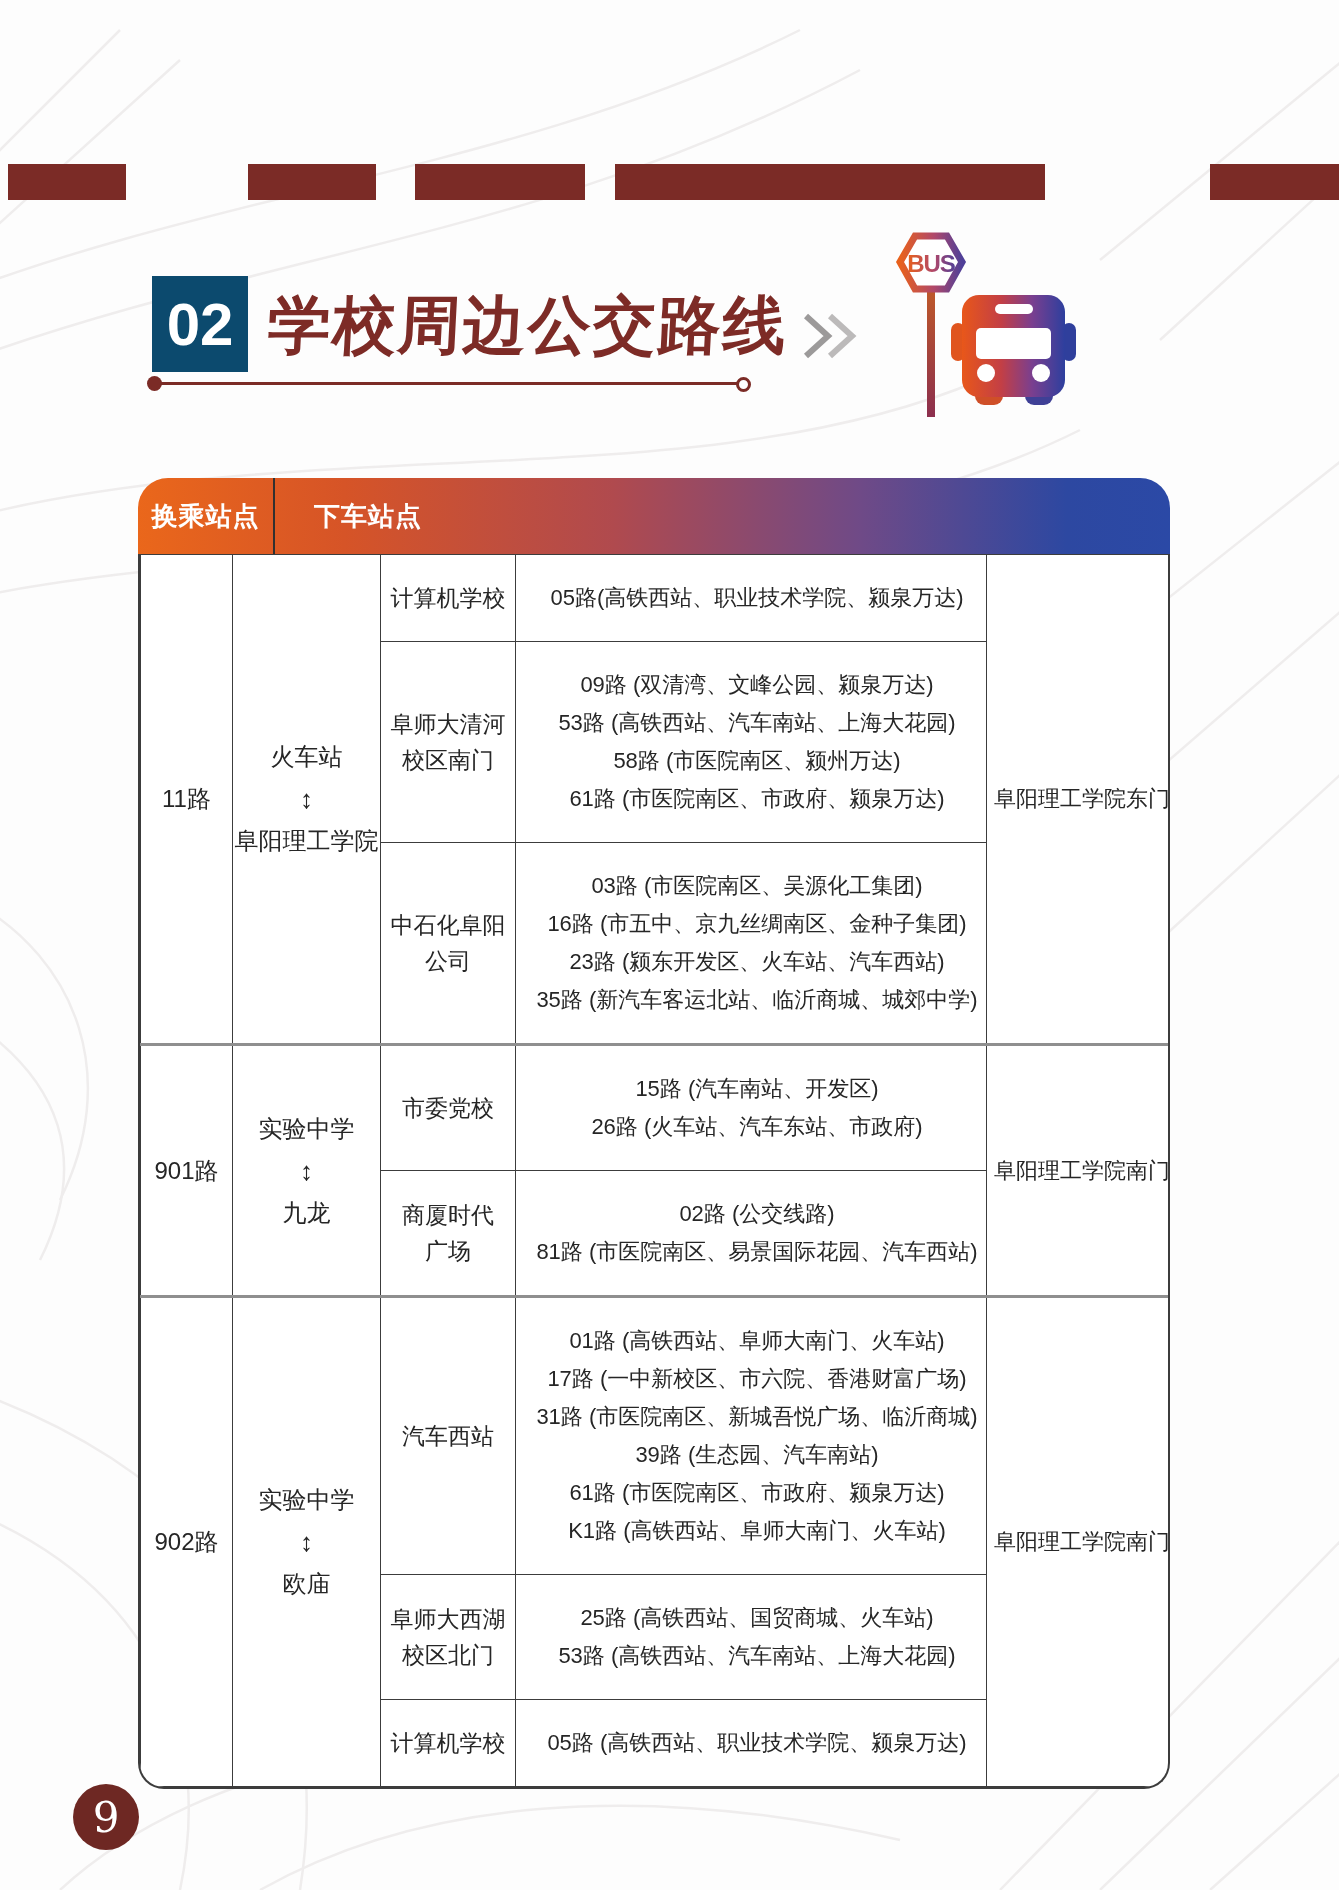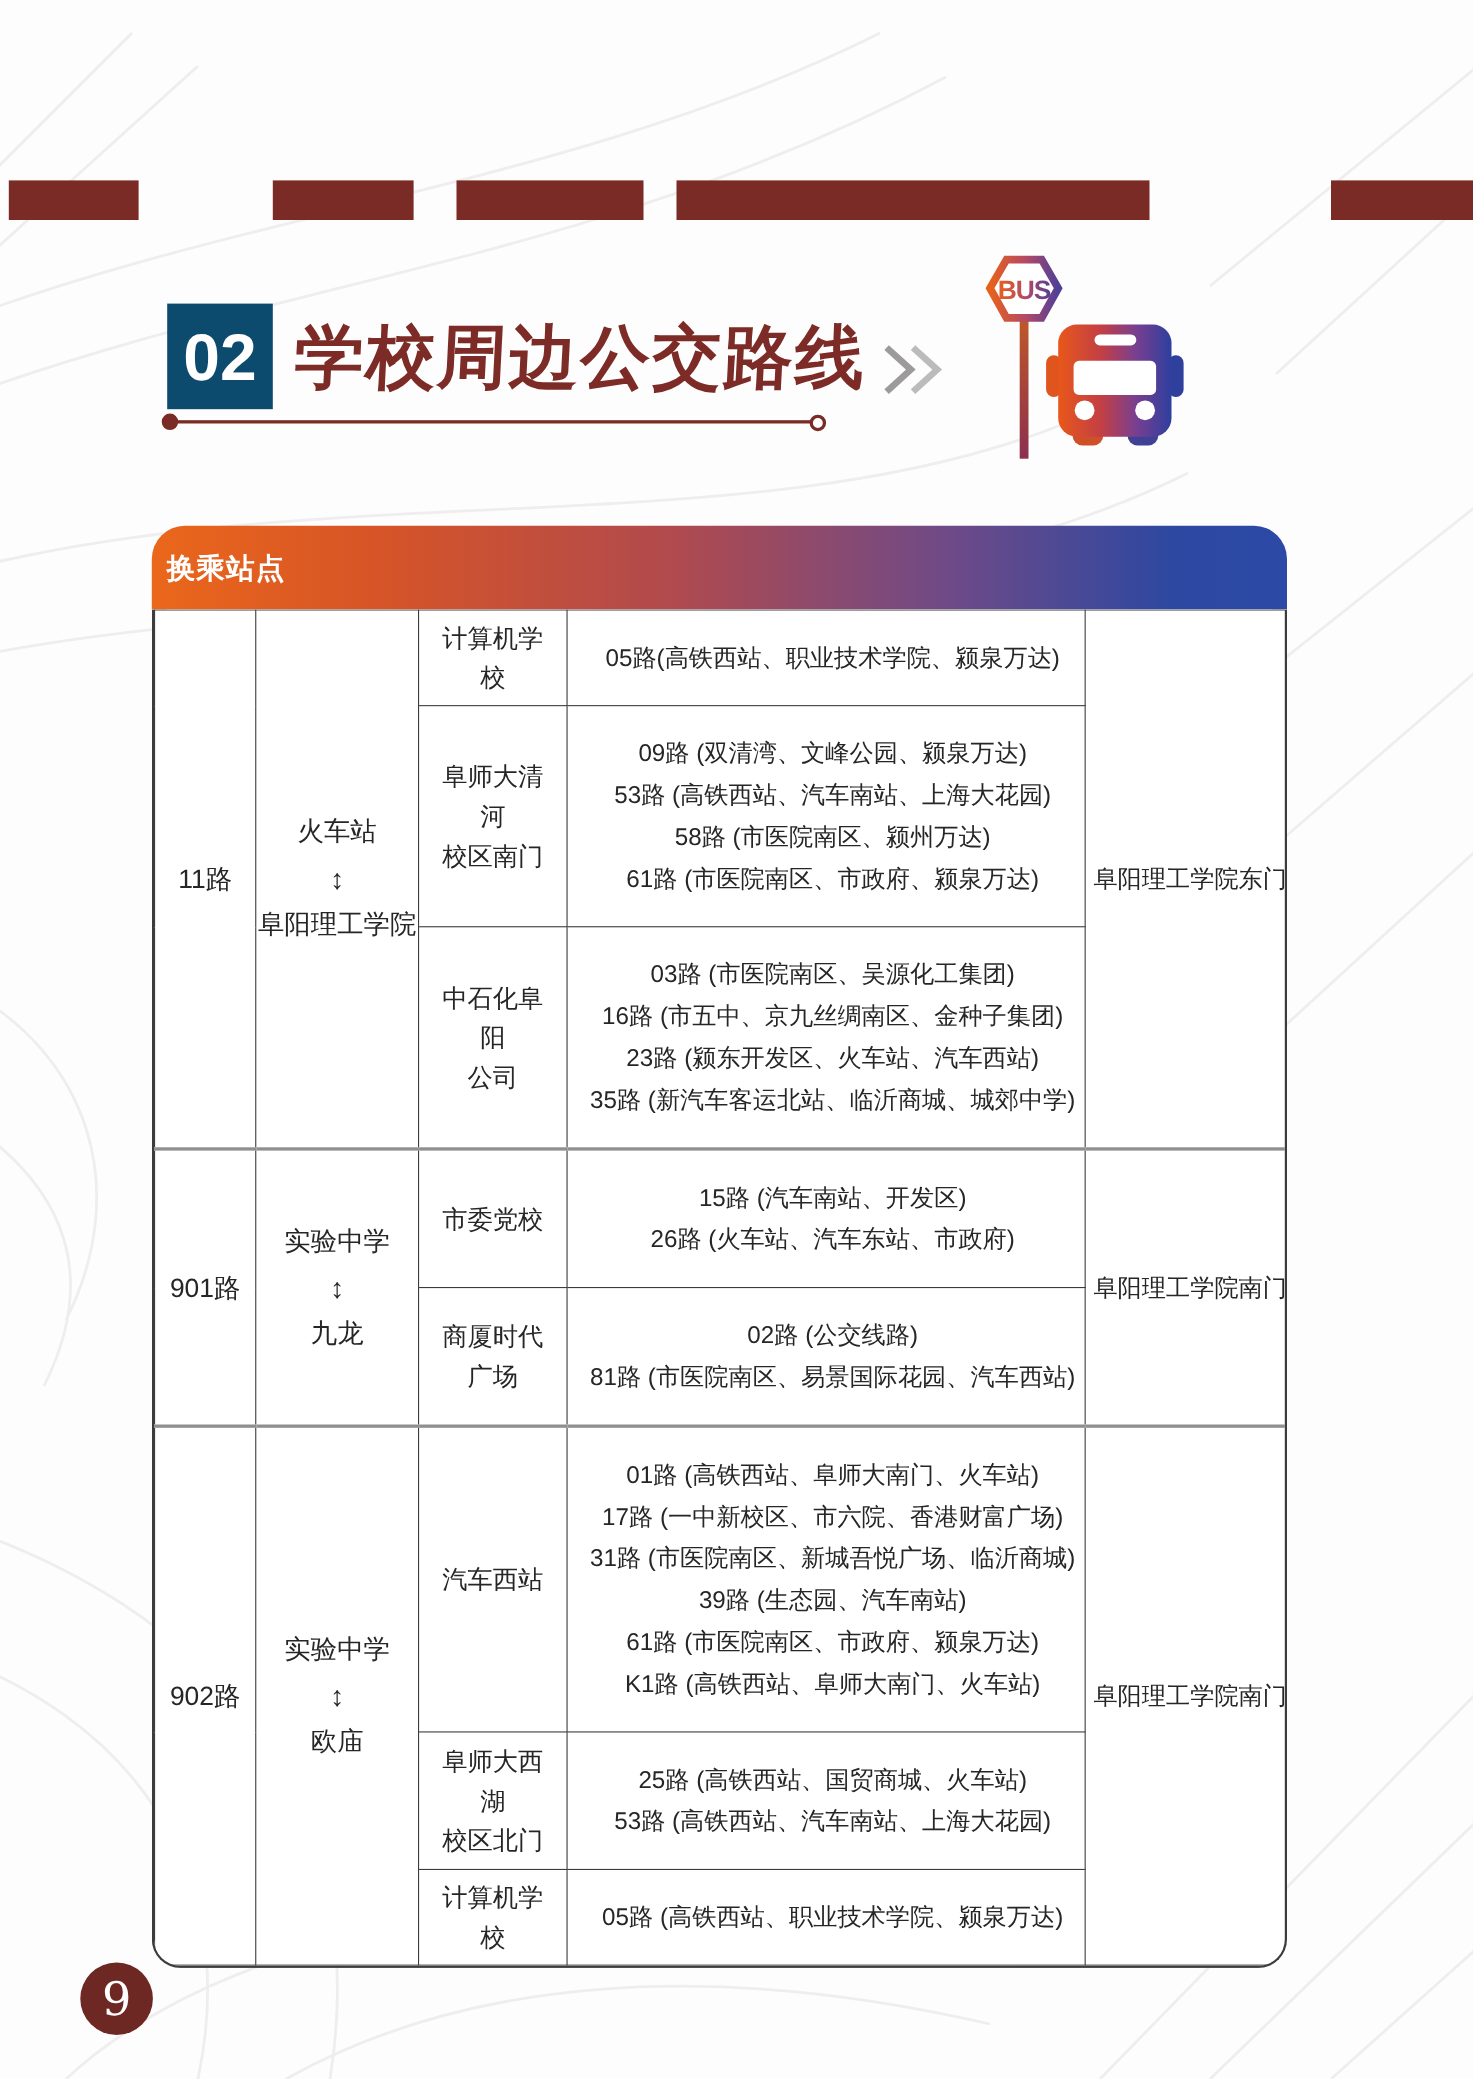--- a/index.html
+++ b/index.html
@@ -36,21 +36,21 @@
 
   .table-body{position:absolute;left:138px;top:554px;width:1032px;border-radius:0 0 26px 26px;
     overflow:hidden;background:#fff;z-index:2;border:2px solid #3c3c3c;border-top:none;box-sizing:border-box;}
   table.routes{border-collapse:collapse;table-layout:fixed;width:100%;}
   table.routes td{border:1.5px solid #3c3c3c;vertical-align:middle;color:#262626;}
   tr.section-divider td{border-top:3px solid #8f8f8f;}
   .line-cell{text-align:center;font-size:24px;}
   .endpoints-cell{text-align:center;font-size:24px;}
   .endpoints-cell .ep{line-height:44px;}
   .endpoints-cell .ep-arrow{line-height:40px;font-size:26px;}
-  .station-cell{text-align:center;font-size:23px;white-space:pre-line;line-height:36px;padding:0 14px;}
+  .station-cell{text-align:center;font-size:23px;white-space:pre-line;line-height:36px;padding:0 2px;}
   .routes-cell{text-align:center;padding:24px 4px 24px 16px;}
   .route-line{font-size:22px;line-height:38px;white-space:nowrap;}
   .dropoff-cell{text-align:right;font-size:22px;white-space:nowrap;padding:0 2px;}
 
   
   .page-num{position:absolute;left:73px;top:1784px;width:66px;height:66px;border-radius:50%;background:#6e2823;
     color:#fff;display:flex;align-items:center;justify-content:center;
     font-family:"DejaVu Serif",serif;font-size:42px;z-index:2;}
 </style>
 </head>
@@ -128,20 +128,21 @@
     <rect x="160" y="162" width="28" height="18" rx="9" fill="#3f4096"></rect>
     <rect x="97" y="70" width="103" height="102" rx="17" fill="url(#gradBus)"></rect>
     <rect x="130" y="79" width="38" height="10" rx="5" fill="#ffffff"></rect>
     <rect x="111" y="103" width="75" height="31" rx="5" fill="#ffffff"></rect>
     <circle cx="121" cy="148" r="9" fill="#ffffff"></circle>
     <circle cx="176" cy="148" r="9" fill="#ffffff"></circle>
   </svg>
 
   <div class="table-header">
     <div class="th-cell th-2">换乘站点</div>
+    <div class="th-cell th-4">下车站点</div>
   </div>
 
   <div class="table-body">
     <table class="routes">
       <colgroup>
         <col style="width:92px">
           <col style="width:148px">
           <col style="width:135px">
           <col style="width:471px">
           <col style="width:186px">

